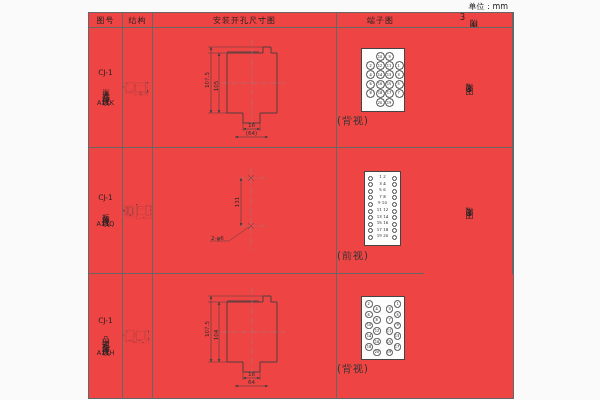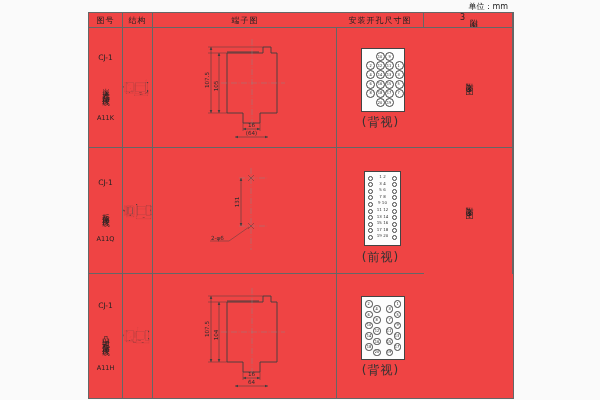--- a/index.html
+++ b/index.html
@@ -5,58 +5,58 @@
   html,body{margin:0;padding:0;background:#fafafa;}
   .page{position:relative;width:600px;height:400px;background:#fafafa;font-family:"DejaVu Sans",sans-serif;color:#222;overflow:hidden;}
   .unit{position:absolute;top:1px;right:92px;font-size:8px;color:#222;}
   .tbl{position:absolute;left:88px;top:12px;display:grid;grid-template-columns:34px 30px 184px 87px 89px;grid-template-rows:15px 120px 126px 124px;border:1px solid #666;background:#ef4444;}
   .cell{position:relative;border-right:1px solid #666;border-bottom:1px solid #666;box-sizing:border-box;display:flex;align-items:center;justify-content:center;overflow:hidden;}
   .cell.last{border-right:none;}
   .cell.brow{border-bottom:none;}
   .hcell{font-size:8px;letter-spacing:1px;}
   .hcell.sp{letter-spacing:5px;}
   .figno{writing-mode:vertical-rl;text-orientation:upright;font-size:8px;letter-spacing:4px;}
-  .structcell{flex-direction:column;gap:20px;}
+  .structcell{flex-direction:column;gap:5px;}
   .smodel{font-size:7.5px;}
   .sname{writing-mode:vertical-rl;text-orientation:upright;font-size:7.5px;letter-spacing:2px;}
   .scode{font-size:6.5px;}
   .draw{display:block;}
   .dw{stroke:#3f3f3f;stroke-width:0.9;fill:none;}
   .th{stroke:#3f3f3f;stroke-width:0.45;fill:none;}
   .dm{stroke:#3f3f3f;stroke-width:0.55;fill:none;}
   .cl{stroke:#8a8a8a;stroke-width:0.45;fill:none;stroke-dasharray:6 1.5 1 1.5;}
   .ds{stroke-dasharray:2.2 1.6;}
   svg text{font-family:"DejaVu Sans",sans-serif;font-size:5.6px;fill:#2e2e2e;}
   .tcell{display:block;}
   .tbox{position:absolute;border:1px solid #444;background:#fdfdfd;}
   .tc{position:absolute;border:0.75px solid #444;border-radius:50%;display:flex;align-items:center;justify-content:center;box-sizing:border-box;}
   .tc span{font-size:8px;transform:scale(0.45);color:#333;line-height:1;white-space:nowrap;}
   .tnum{position:absolute;left:0;width:100%;text-align:center;font-size:8px;transform:scale(0.5);transform-origin:50% 0;color:#333;line-height:1;white-space:nowrap;}
-  .tcap{position:absolute;left:0;width:100%;text-align:center;font-size:12px;color:#333;letter-spacing:1px;}
+  .tcap{position:absolute;left:0;width:100%;text-align:left;font-size:10px;color:#333;letter-spacing:1px;}
 </style>
 </head>
 <body>
 
 <svg width="0" height="0" style="position:absolute">
   <defs>
     <marker id="ar" viewBox="0 0 6 6" markerWidth="7" markerHeight="7" refX="5.4" refY="3" orient="auto-start-reverse">
       <path d="M0.4,0.8 L5.4,3 L0.4,5.2 Z" fill="#3f3f3f"></path>
     </marker>
   </defs>
 </svg>
 
 <div class="page">
   <div class="unit">单位：mm</div>
 
   <div class="tbl">
 
     <div class="cell hcell">图号</div>
     <div class="cell hcell">结构</div>
+    <div class="cell hcell">安装开孔尺寸图</div>
     <div class="cell hcell last">端子图</div>
-    <div class="cell hcell">安装开孔尺寸图</div>
 
     <div class="cell">
       <div class="figno">附图3</div>
     </div>
     <div class="cell structcell">
       <div class="smodel">CJ-1</div>
       <div class="sname">嵌入式后接线</div>
       <div class="scode">A11K</div>
     </div>
     <div class="cell">

